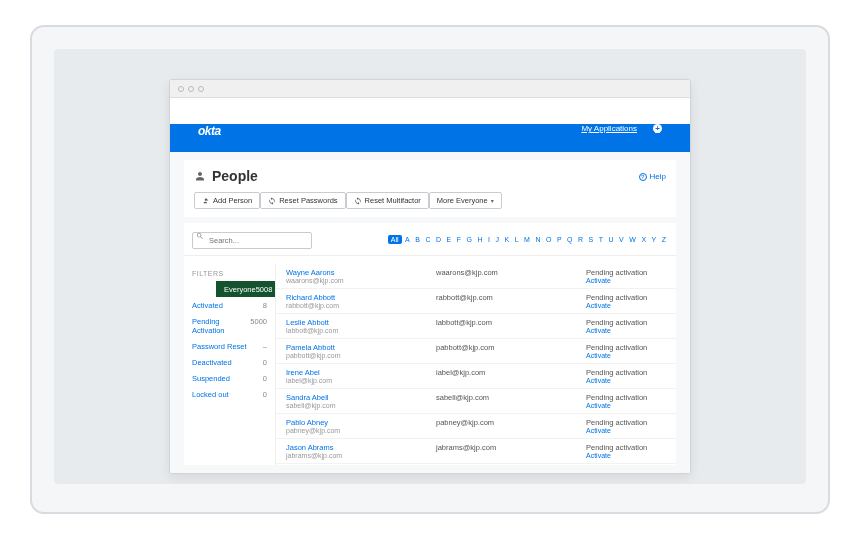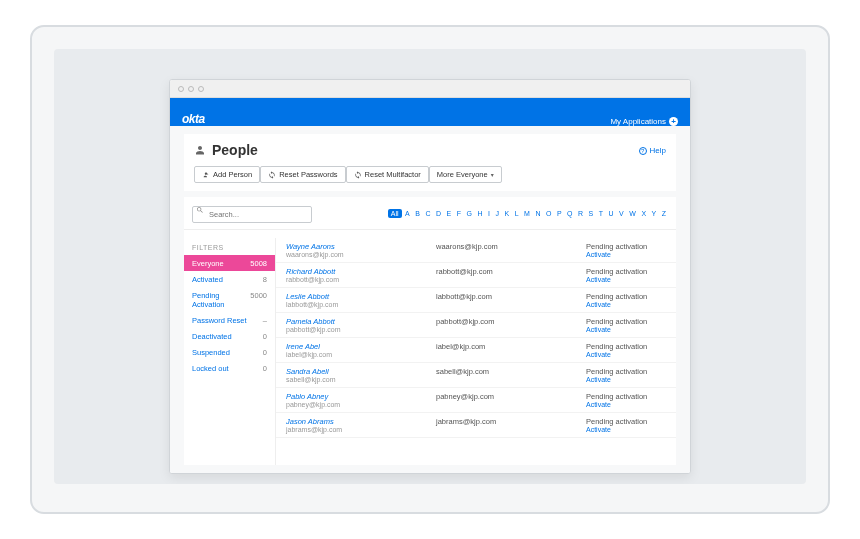--- a/index.html
+++ b/index.html
@@ -7,26 +7,26 @@
   
   .laptop-frame { position: absolute; left: 30px; top: 25px; right: 30px; bottom: 25px; border: 2px solid #d8dce0; border-radius: 14px; background: #f5f6f7; }
 
   .screen { position: absolute; left: 22px; top: 22px; right: 22px; bottom: 28px; background: #e8ebee; border-radius: 4px; overflow: hidden; }
 
   .browser-window { position: absolute; left: 115px; top: 30px; right: 115px; bottom: 10px; background: #fff; border: 1px solid #d0d4d8; border-radius: 3px; box-shadow: 0 4px 12px rgba(0,0,0,0.08); overflow: hidden; display: flex; flex-direction: column; }
 
   .browser-titlebar { height: 18px; background: #f0f0f0; border-bottom: 1px solid #ddd; display: flex; align-items: center; padding-left: 8px; gap: 4px; }
   .tb-dot { width: 6px; height: 6px; border: 1px solid #bbb; border-radius: 50%; }
 
-  .topnav { height: 28px; background: #0073e6; display: flex; align-items: flex-end; padding: 0 12px; font-size: 8px; color: #cfe3f8; }
+  .topnav { height: 28px; background: #0073e6; display: flex; align-items: flex-start; padding: 0 28px; font-size: 8px; color: #cfe3f8; margin-top: 26px; }
   .brand { font-weight: bold; font-size: 12px; color: #fff; margin-right: 18px; font-style: italic; letter-spacing: -0.5px; }
   .nav-item { margin-right: 14px; cursor: pointer; }
   .nav-item.active { color: #fff; font-weight: 600; }
   .nav-spacer { flex: 1; }
-  .my-apps { font-size: 8px; color: #fff; display: flex; align-items: center; gap: 3px; }
+  .my-apps { font-size: 8px; color: #fff; display: flex; align-items: center; gap: 16px; text-decoration: underline; }
   .plus-circle { width: 9px; height: 9px; border-radius: 50%; background: #fff; color: #0073e6; font-size: 8px; line-height: 9px; text-align: center; font-weight: bold; }
 
   .page-body { flex: 1; background: #f7f8f9; overflow: hidden; padding: 8px 14px; display: flex; flex-direction: column; }
 
   .page-header { background: #fff; padding: 8px 10px 0 10px; }
   .title-row { display: flex; align-items: center; justify-content: space-between; margin-bottom: 8px; }
   .title-left { display: flex; align-items: center; gap: 6px; }
   .person-icon { width: 12px; height: 12px; fill: #666; }
   .page-title { font-size: 14px; color: #333; font-weight: 700; }
   .help-link { font-size: 8px; color: #0073e6; display: flex; align-items: flex-end; gap: 3px; }
@@ -45,31 +45,31 @@
   .alpha-spacer { flex: 1; }
   .alpha { display: flex; gap: 1.5px; font-size: 7px; color: #0073e6; }
   .alpha span { cursor: pointer; padding: 1px 2px; }
   .alpha span.all { background: #0073e6; color: #fff; border-radius: 2px; padding: 1px 3px; }
 
   .main-row { flex: 1; display: flex; overflow: hidden; }
 
   .filters-panel { width: 92px; border-right: 1px solid #eee; padding: 6px 0; }
   .filters-title { font-size: 7px; color: #999; letter-spacing: 0.5px; padding: 0 8px 4px 8px; }
   .filter-item { display: flex; justify-content: space-between; font-size: 7.5px; padding: 3.5px 8px; cursor: pointer; }
-  .filter-item.selected { background: #ec4899; color: #fff; }
+  .filter-item.selected { background: #14532d; color: #fff; margin-left: 32px; }
   .filter-item:not(.selected) .filter-label { color: #0073e6; }
   .filter-item:not(.selected) .filter-count { color: #888; }
 
   .table-area { flex: 1; overflow: hidden; }
   .table-header { display: flex; font-size: 7.5px; color: #666; padding: 5px 10px; border-bottom: 1px solid #eee; }
   .col-person { flex: 0 0 150px; }
   .col-email { flex: 0 0 150px; }
   .col-status { flex: 1; }
   .table-row { display: flex; align-items: flex-start; font-size: 7.5px; padding: 4px 10px; border-bottom: 1px solid #f2f2f2; }
-  .person-name { color: #0073e6; cursor: pointer; font-style: italic; }
+  .person-name { color: #0073e6; cursor: pointer; }
   .person-username { color: #999; font-size: 7px; }
   .email-val { color: #555; }
   .status-text { color: #555; }
   .activate-link { color: #0073e6; cursor: pointer; font-size: 7px; }
 </style>
 </head>
 <body>
 
 <div class="laptop-frame">
   <div class="screen">

